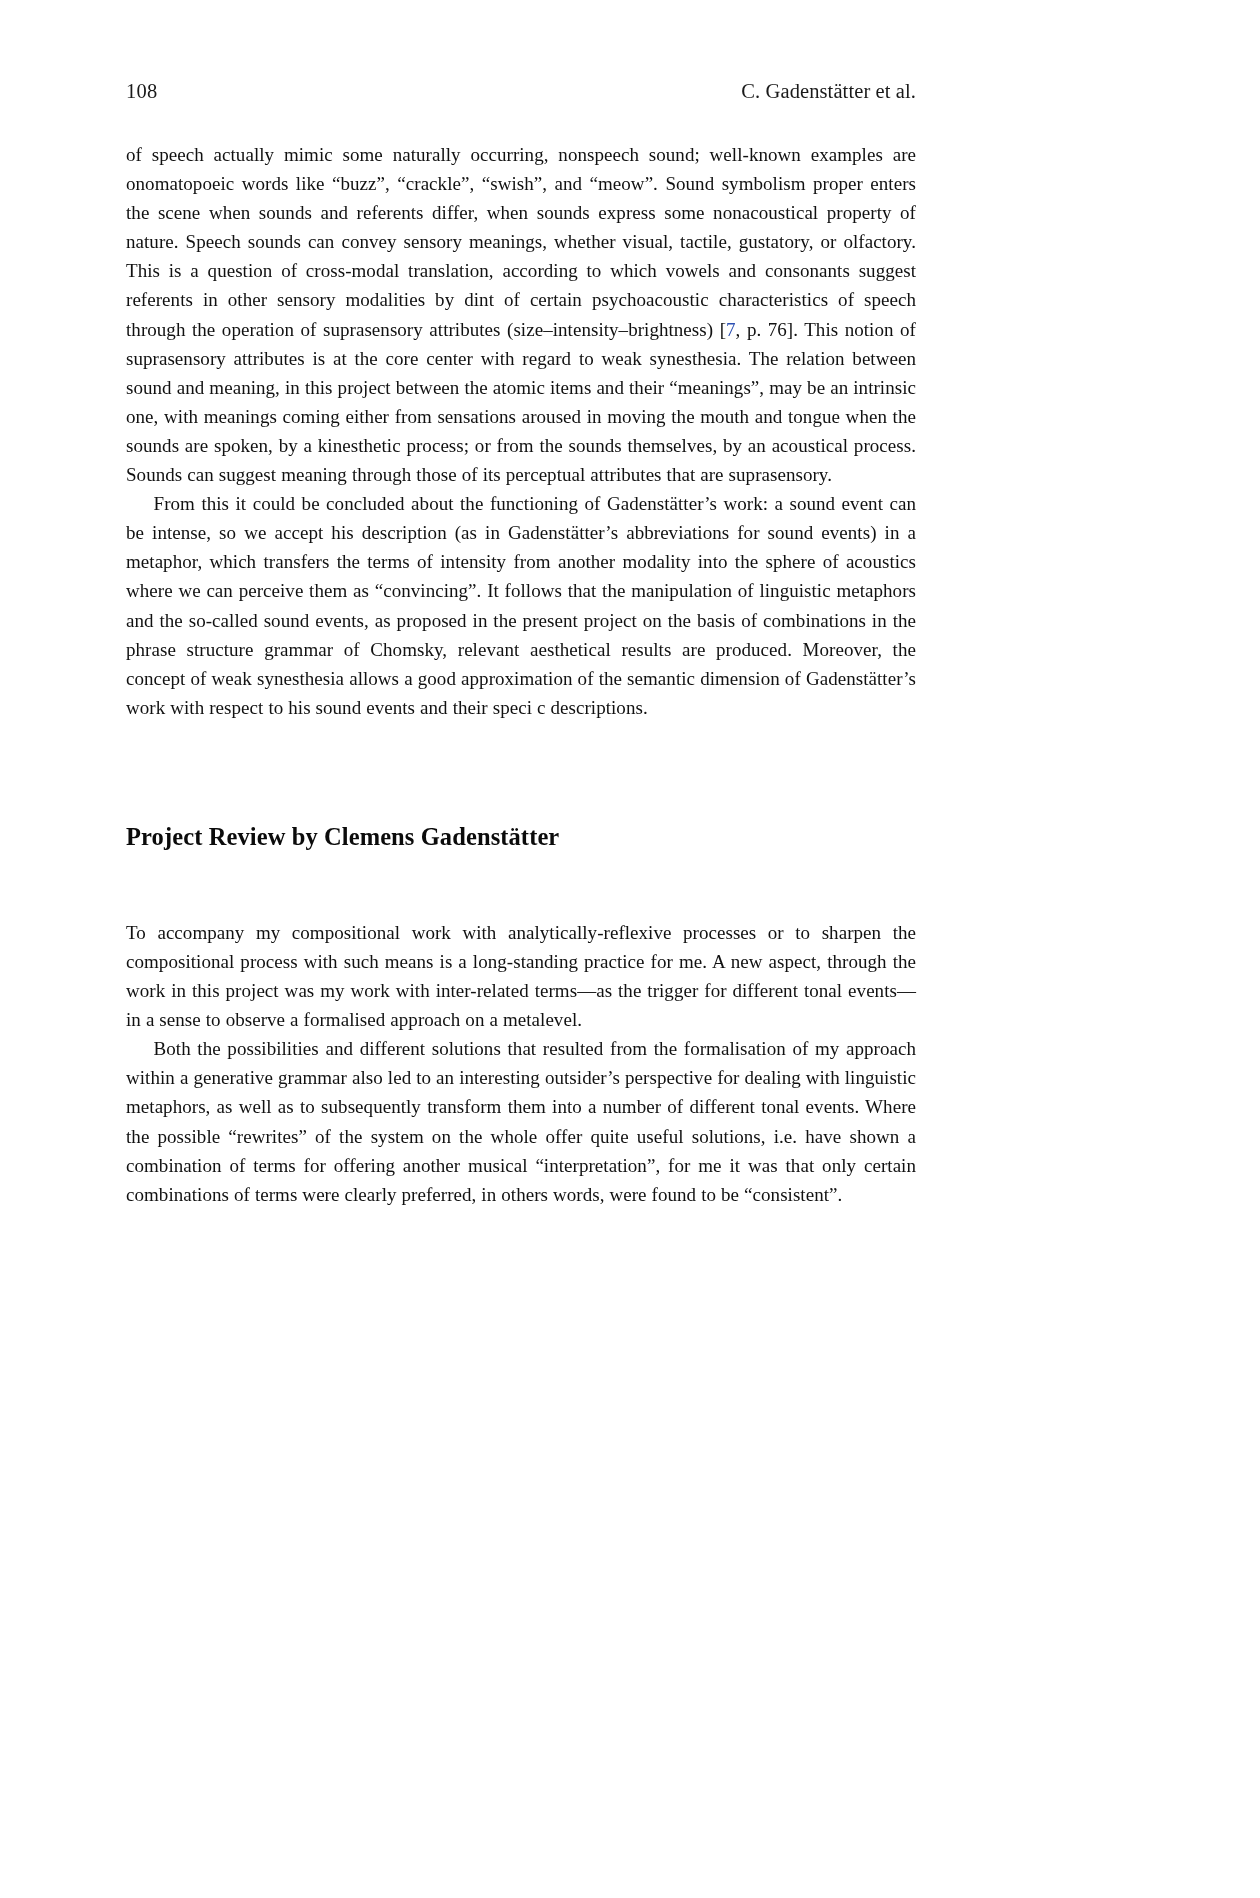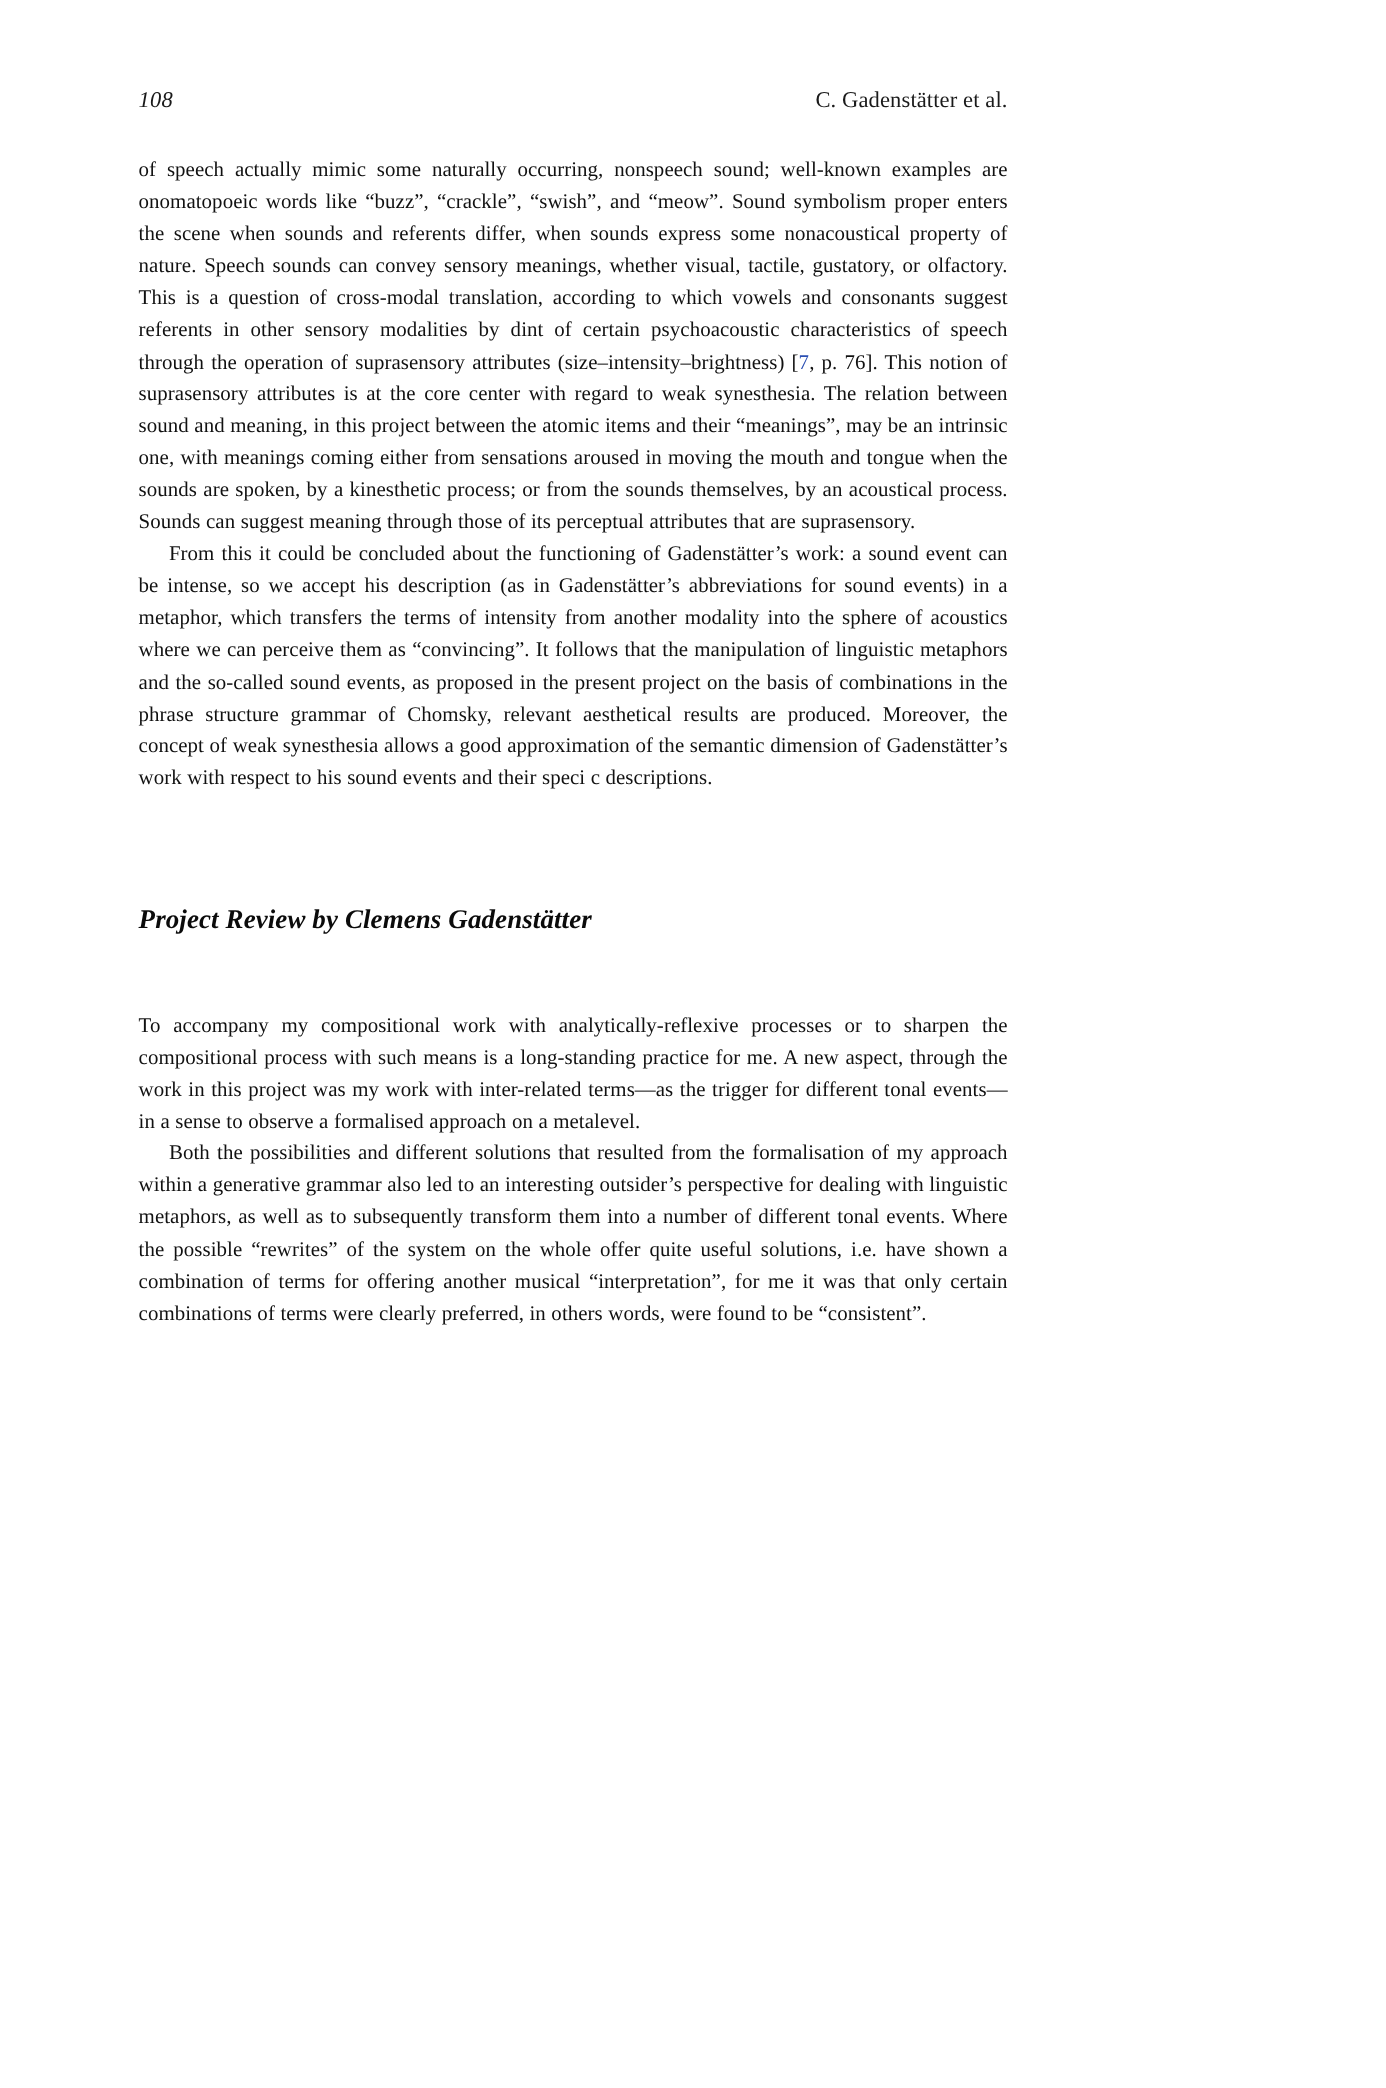--- a/index.html
+++ b/index.html
@@ -31,21 +31,20 @@
     margin-top: 76px;
     font-size: 20.5px;
     line-height: 30px;
     color: #1a1a1a;
   }
   .running-head .folio {
     position: absolute;
     left: 0;
     top: 0;
     letter-spacing: 0.2px;
-    font-style: italic;
   }
   .running-head .authors {
     position: absolute;
     right: 0;
     top: 0;
     white-space: nowrap;
     letter-spacing: 0.1px;
   }
   
   .body-block {
@@ -76,21 +75,20 @@
   h2.section-heading {
     margin: 0;
     font-size: 24.5px;
     font-weight: bold;
     line-height: 30px;
     letter-spacing: 0.1px;
     color: #0b0b0b;
   }
   .heading-wrap {
     margin-top: 100px;
-    font-style: italic;
   }
   .after-heading {
     margin-top: 66px;
   }
 </style>
 </head>
 <body>
 
 <div class="page">
 

